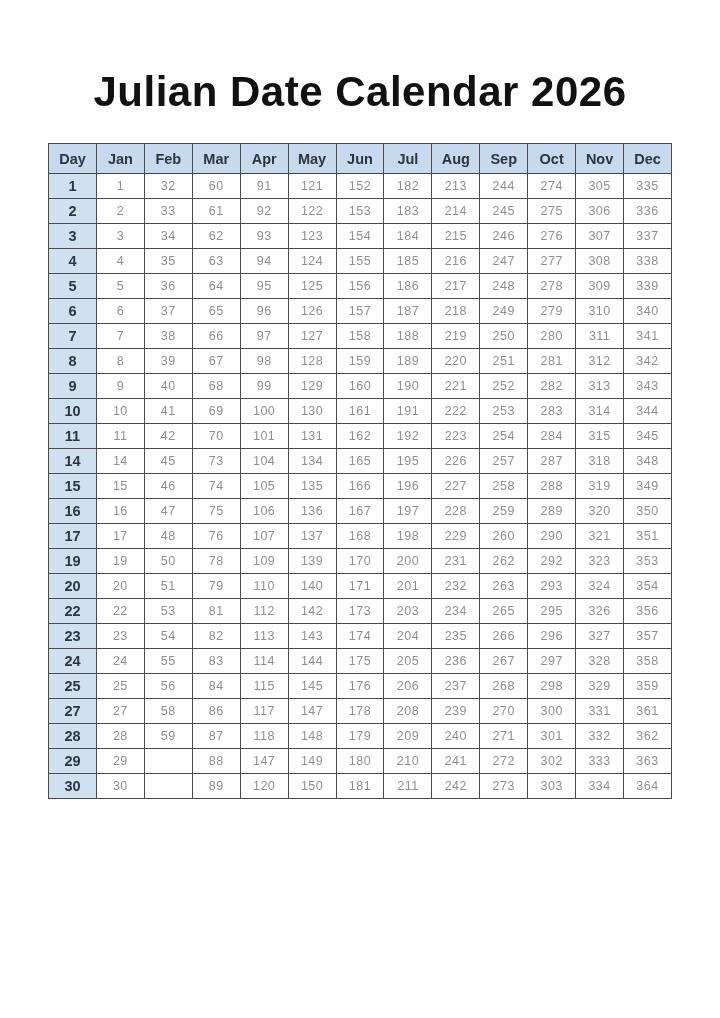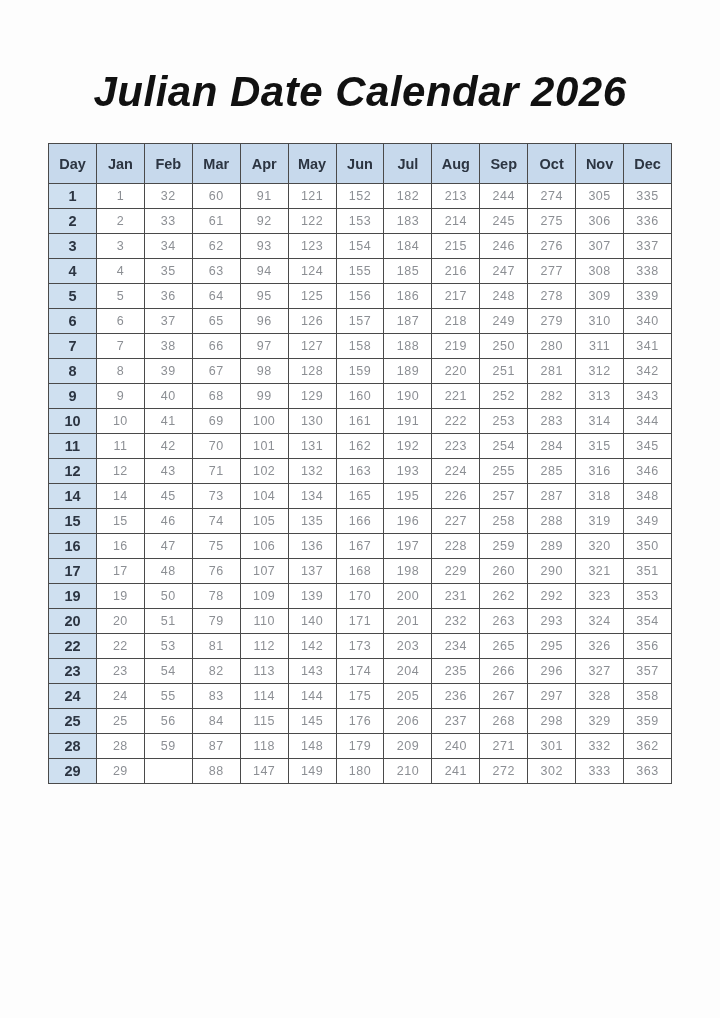--- a/index.html
+++ b/index.html
@@ -20,39 +20,38 @@
   }
   .page{width:720px;height:1018px;position:relative;}
   .page-title{
     margin-top:66px;
     text-align:center;
     font-size:42px;
     font-weight:700;
     letter-spacing:0.5px;
     color:var(--title-text);
     line-height:52px;
-    font-style:italic;
   }
   table.julian-table{
     border-collapse:collapse;
     table-layout:fixed;
     width:624px;
     margin:25px auto 0 auto;
     border:1.5px solid var(--grid-border);
   }
   table.julian-table th,
   table.julian-table td{
     border:1px solid var(--grid-border);
     text-align:center;
     vertical-align:middle;
     overflow:hidden;
     white-space:nowrap;
   }
   table.julian-table th{
-    height:40px;
+    height:30px;
     background:var(--header-bg);
     color:var(--header-text);
     font-size:14.5px;
     font-weight:700;
   }
   table.julian-table td{height:25px;}
   td.day-cell{
     background:var(--day-col-bg);
     color:var(--header-text);
     font-size:14.5px;
@@ -250,35 +249,20 @@
           <td class="value-cell">131</td>
           <td class="value-cell">162</td>
           <td class="value-cell">192</td>
           <td class="value-cell">223</td>
           <td class="value-cell">254</td>
           <td class="value-cell">284</td>
           <td class="value-cell">315</td>
           <td class="value-cell">345</td>
         </tr>
         <tr>
-          <td class="day-cell">12</td>
-          <td class="value-cell">12</td>
-          <td class="value-cell">43</td>
-          <td class="value-cell">71</td>
-          <td class="value-cell">102</td>
-          <td class="value-cell">132</td>
-          <td class="value-cell">163</td>
-          <td class="value-cell">193</td>
-          <td class="value-cell">224</td>
-          <td class="value-cell">255</td>
-          <td class="value-cell">285</td>
-          <td class="value-cell">316</td>
-          <td class="value-cell">346</td>
-        </tr>
-        <tr>
           <td class="day-cell">14</td>
           <td class="value-cell">14</td>
           <td class="value-cell">45</td>
           <td class="value-cell">73</td>
           <td class="value-cell">104</td>
           <td class="value-cell">134</td>
           <td class="value-cell">165</td>
           <td class="value-cell">195</td>
           <td class="value-cell">226</td>
           <td class="value-cell">257</td>
@@ -415,20 +399,35 @@
           <td class="value-cell">145</td>
           <td class="value-cell">176</td>
           <td class="value-cell">206</td>
           <td class="value-cell">237</td>
           <td class="value-cell">268</td>
           <td class="value-cell">298</td>
           <td class="value-cell">329</td>
           <td class="value-cell">359</td>
         </tr>
         <tr>
+          <td class="day-cell">27</td>
+          <td class="value-cell">27</td>
+          <td class="value-cell">58</td>
+          <td class="value-cell">86</td>
+          <td class="value-cell">117</td>
+          <td class="value-cell">147</td>
+          <td class="value-cell">178</td>
+          <td class="value-cell">208</td>
+          <td class="value-cell">239</td>
+          <td class="value-cell">270</td>
+          <td class="value-cell">300</td>
+          <td class="value-cell">331</td>
+          <td class="value-cell">361</td>
+        </tr>
+        <tr>
           <td class="day-cell">28</td>
           <td class="value-cell">28</td>
           <td class="value-cell">59</td>
           <td class="value-cell">87</td>
           <td class="value-cell">118</td>
           <td class="value-cell">148</td>
           <td class="value-cell">179</td>
           <td class="value-cell">209</td>
           <td class="value-cell">240</td>
           <td class="value-cell">271</td>
@@ -444,15 +443,30 @@
           <td class="value-cell">147</td>
           <td class="value-cell">149</td>
           <td class="value-cell">180</td>
           <td class="value-cell">210</td>
           <td class="value-cell">241</td>
           <td class="value-cell">272</td>
           <td class="value-cell">302</td>
           <td class="value-cell">333</td>
           <td class="value-cell">363</td>
         </tr>
+        <tr>
+          <td class="day-cell">30</td>
+          <td class="value-cell">30</td>
+          <td class="value-cell"></td>
+          <td class="value-cell">89</td>
+          <td class="value-cell">120</td>
+          <td class="value-cell">150</td>
+          <td class="value-cell">181</td>
+          <td class="value-cell">211</td>
+          <td class="value-cell">242</td>
+          <td class="value-cell">273</td>
+          <td class="value-cell">303</td>
+          <td class="value-cell">334</td>
+          <td class="value-cell">364</td>
+        </tr>
       </tbody>
   </table>
 </div>
 
 </body></html>

